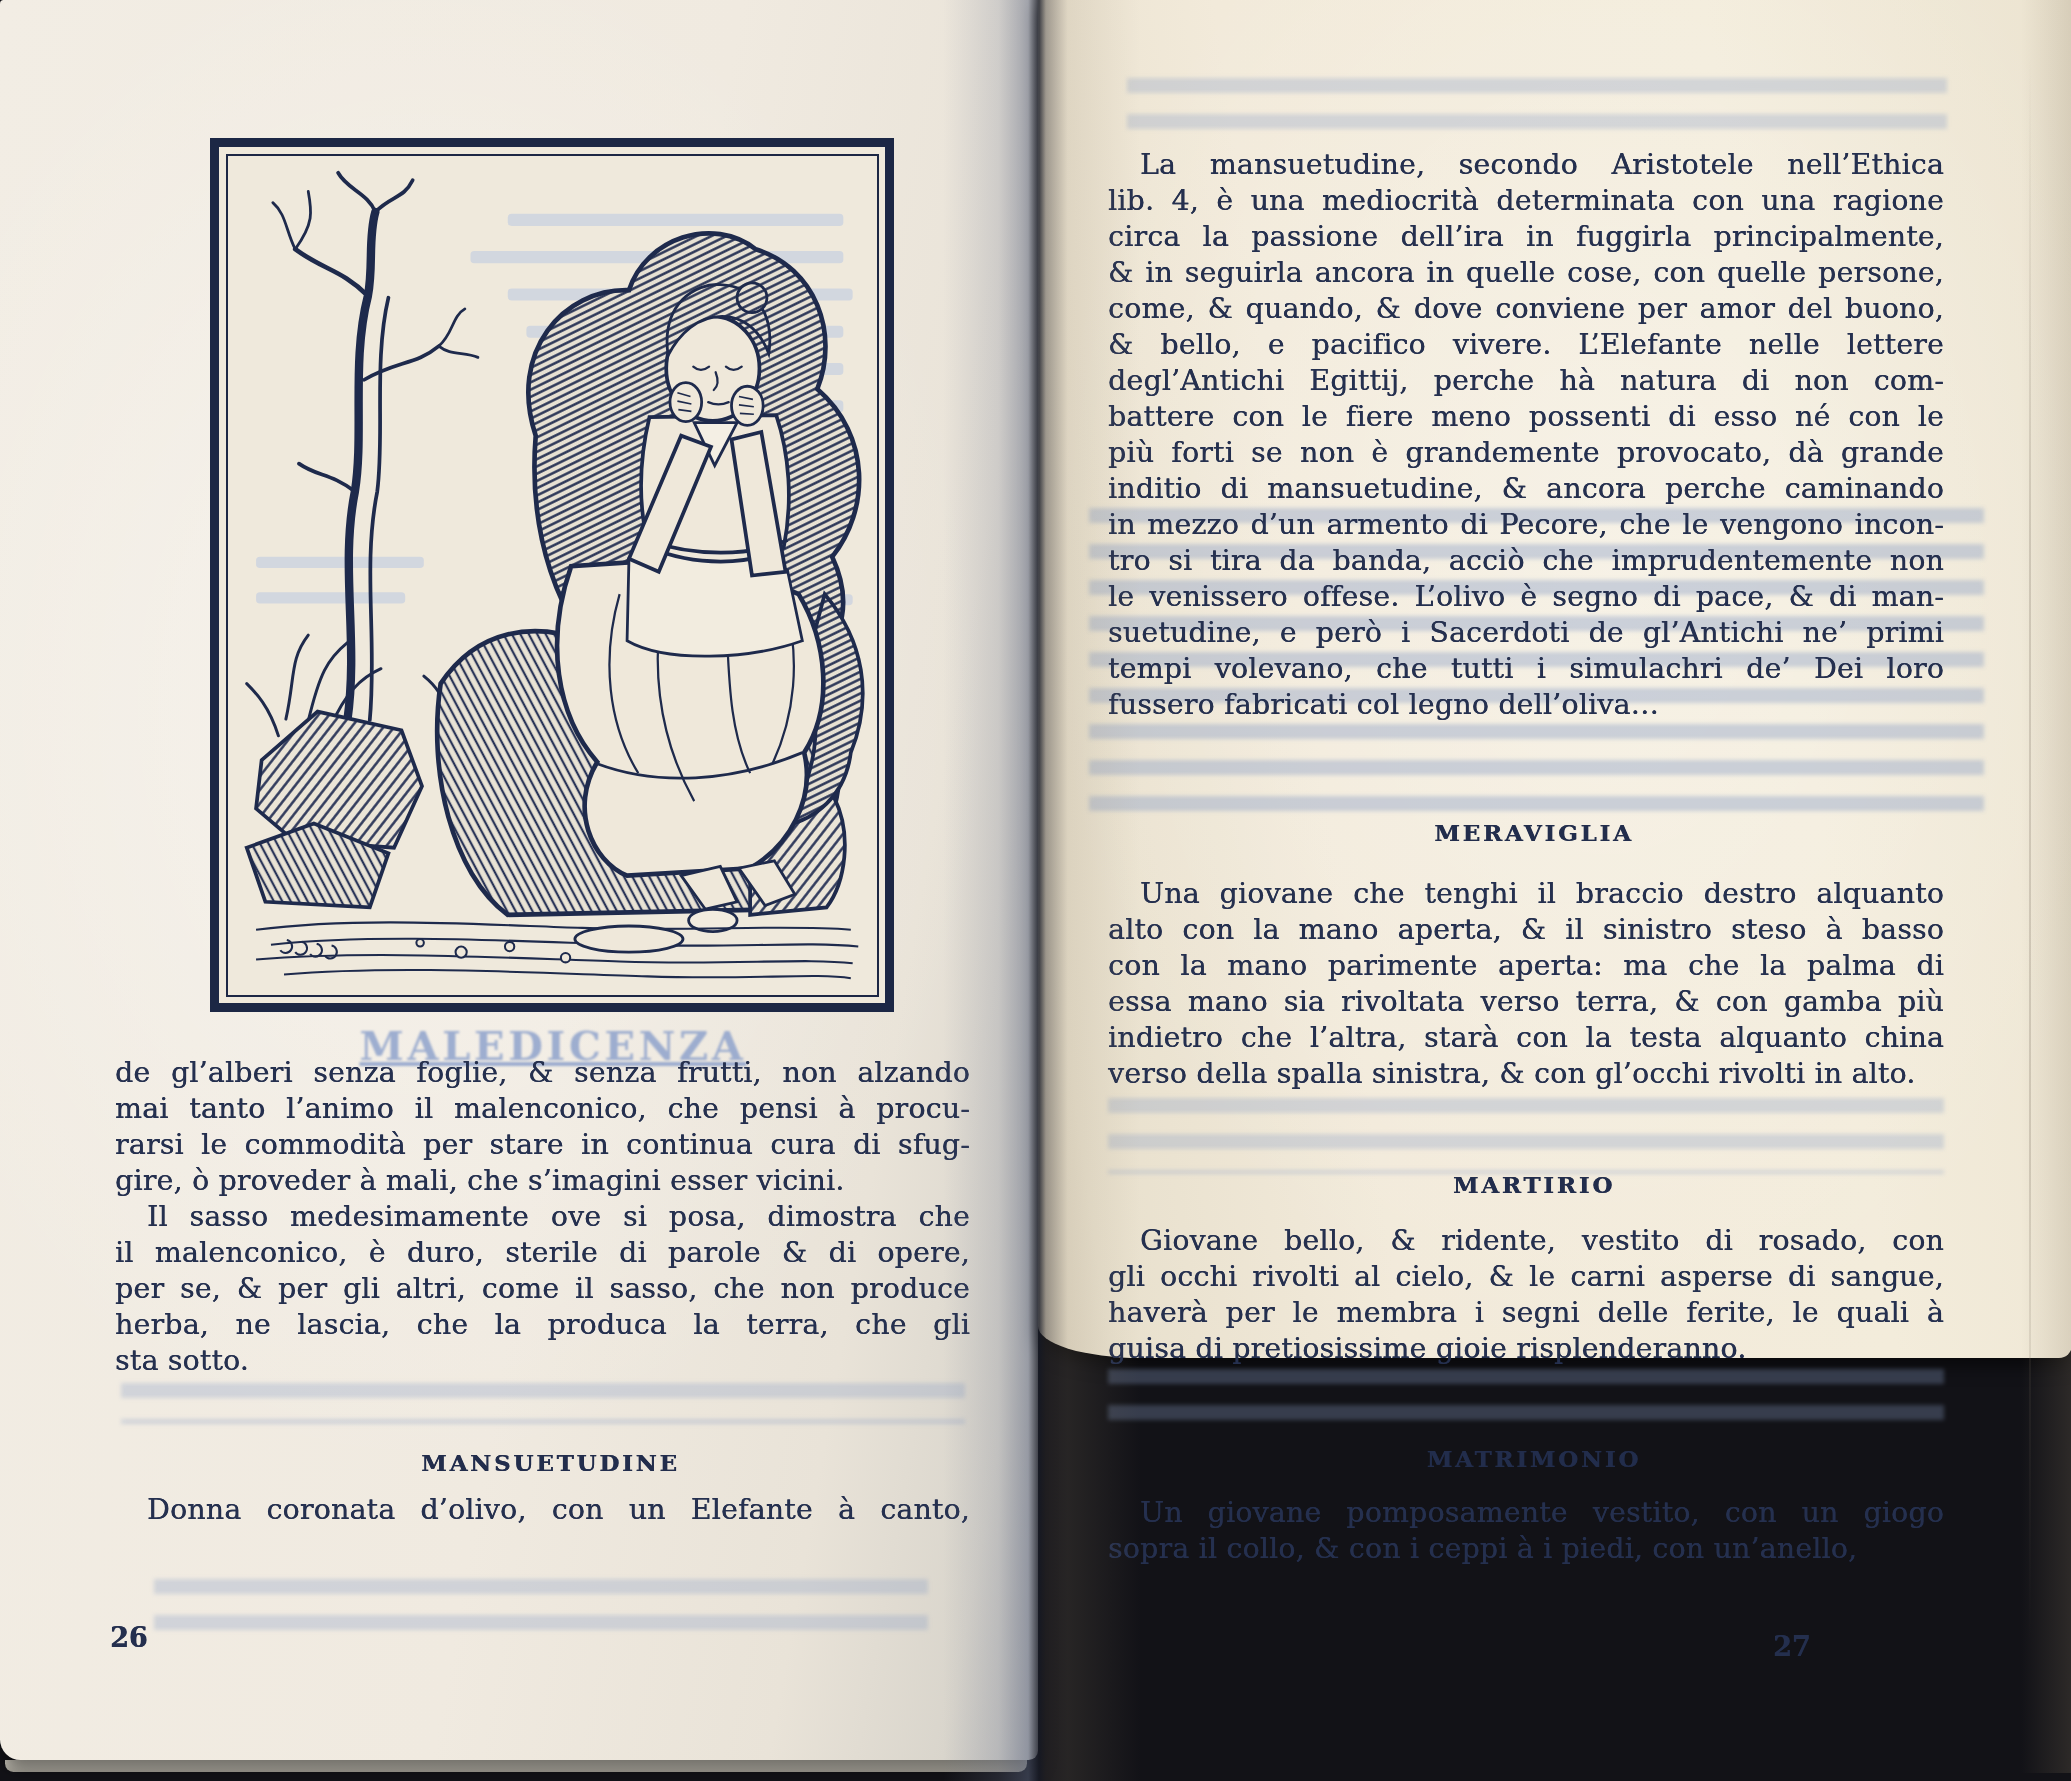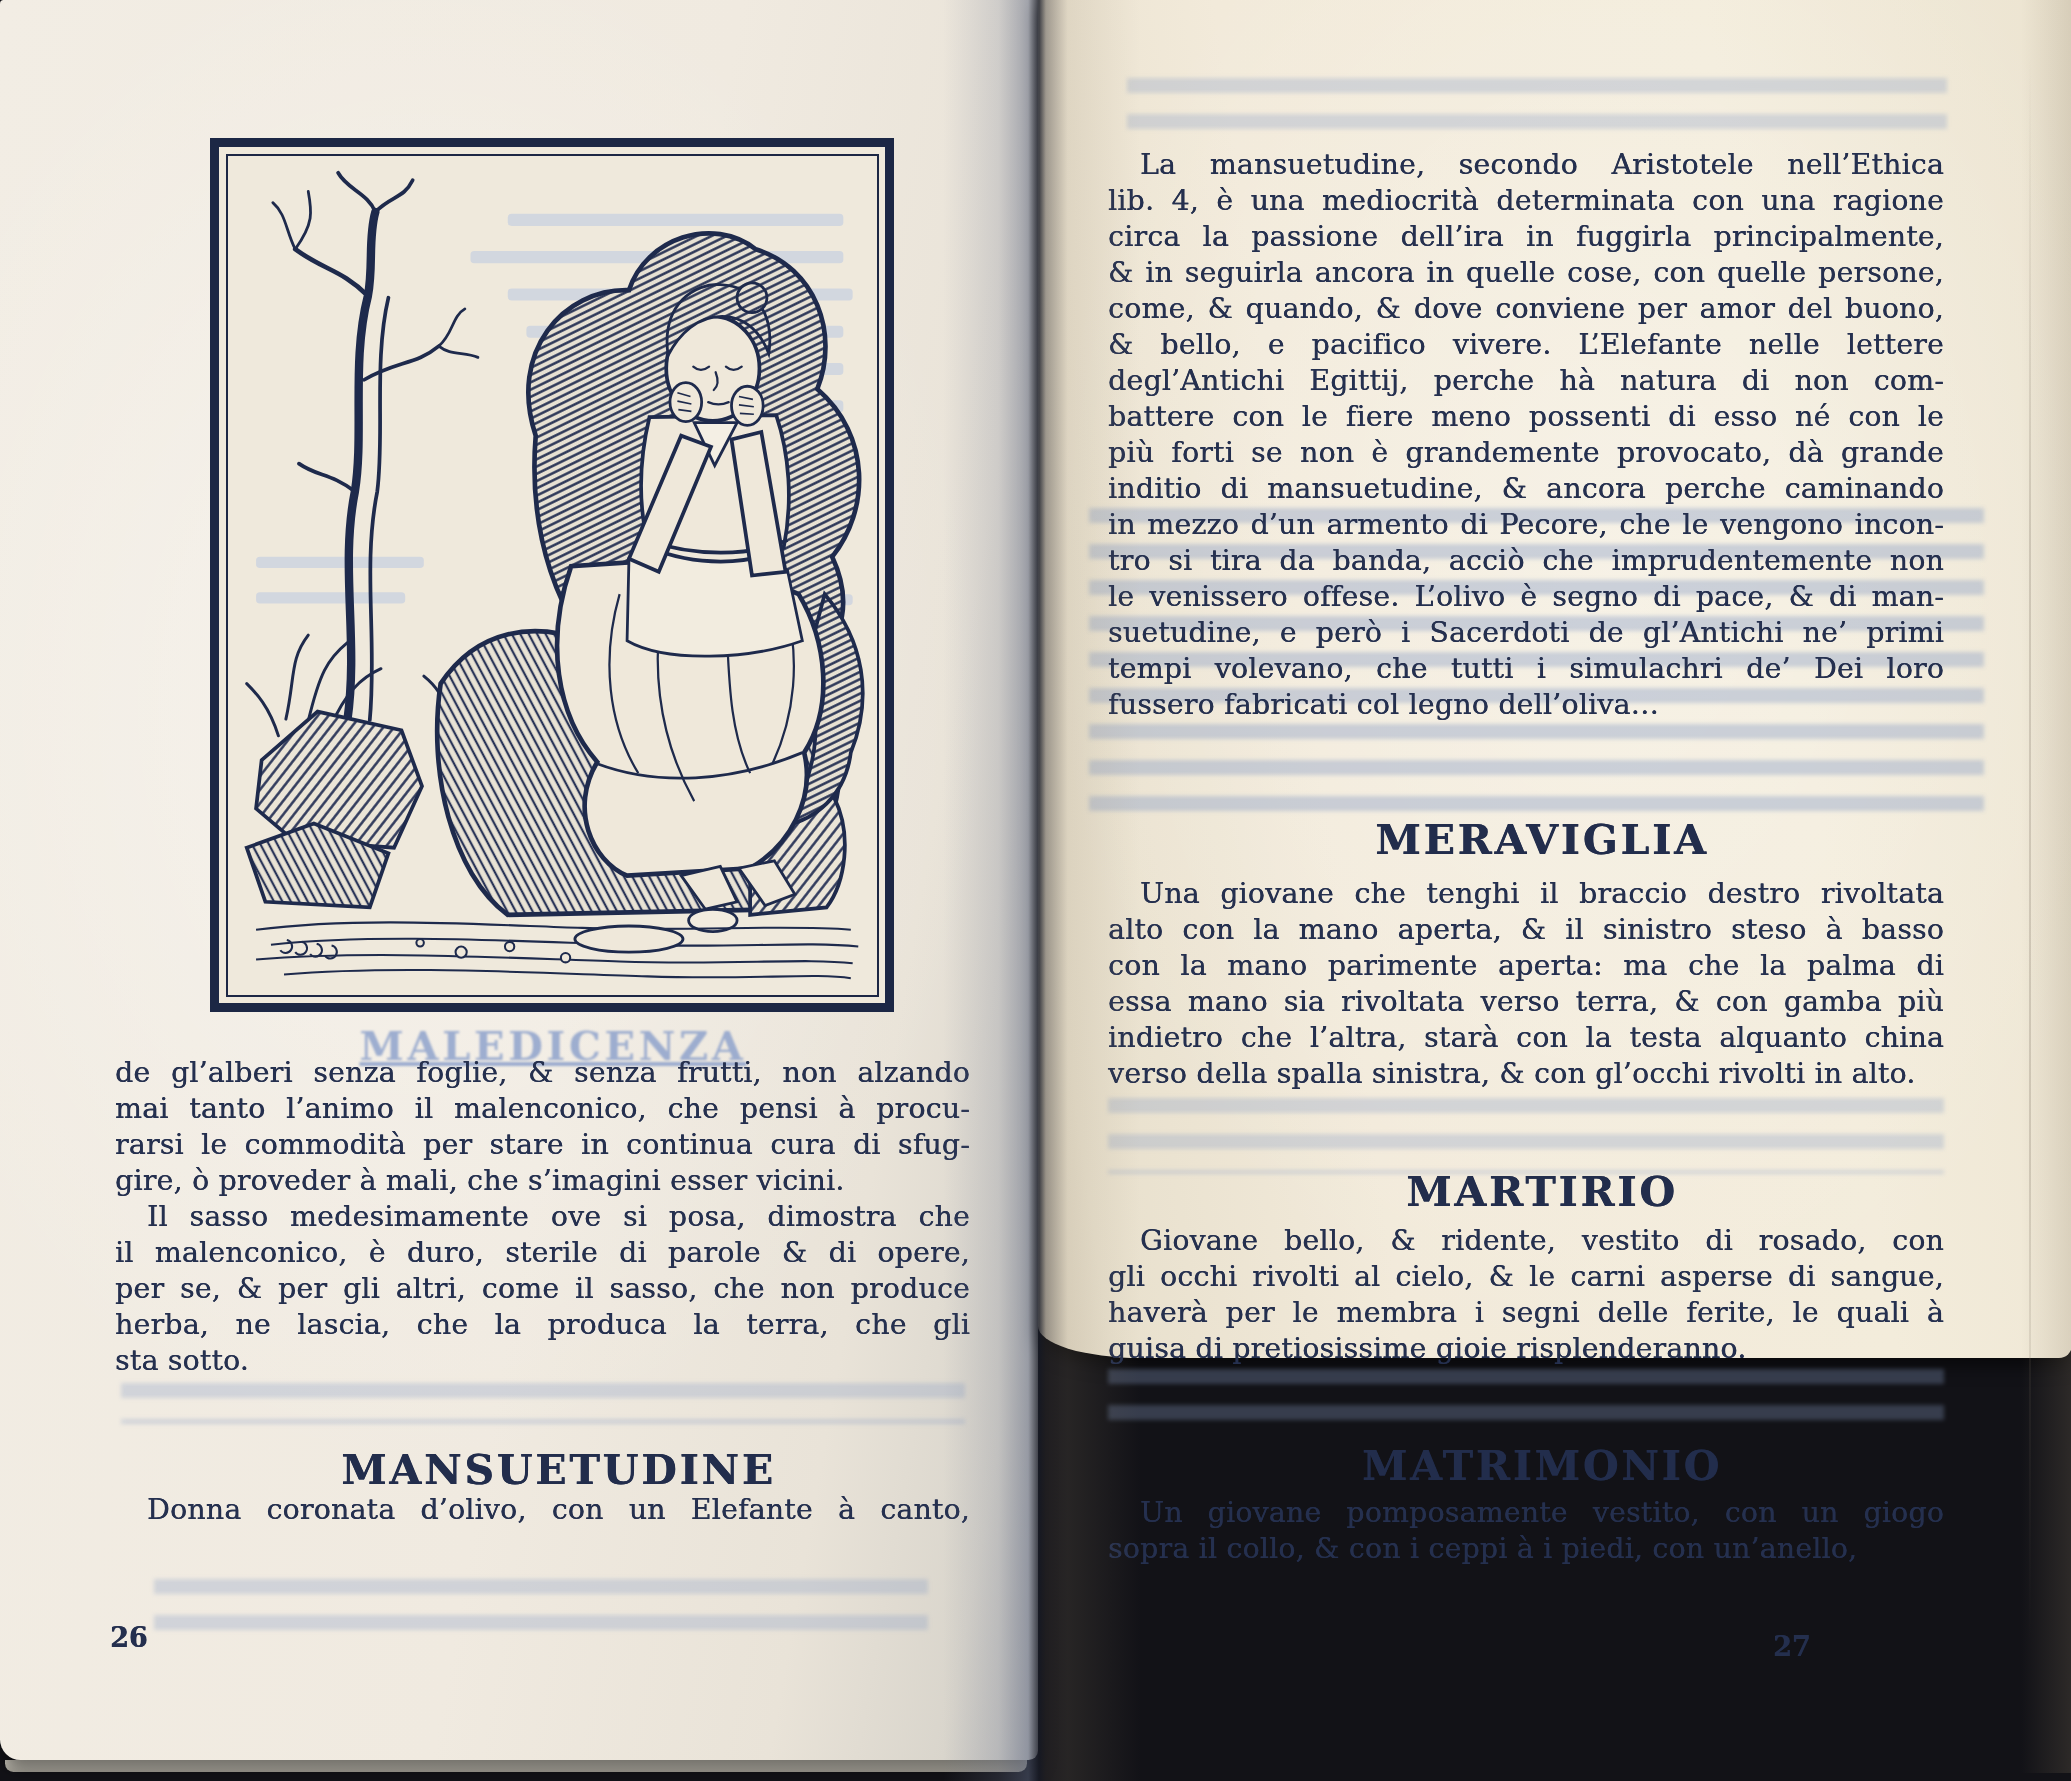--- a/index.html
+++ b/index.html
@@ -53,21 +53,21 @@
     position:absolute;left:2029px;top:56px;width:1.9px;height:1585px;z-index:5;
     background:linear-gradient(rgba(120,110,95,0),rgba(120,110,95,.25) 30%,rgba(120,110,95,.25) 70%,rgba(120,110,95,0));
   }
   
   .tblock{position:absolute;z-index:3;color:#25304f;font-size:28.4px;line-height:36px;
           letter-spacing:0.2px;text-shadow:0.3px 0 0 currentColor;}
   .tline{text-align:justify;text-align-last:justify;white-space:normal;}
   .tline.lastline{text-align-last:left;}
   .tline.indent{padding-left:32px;}
   .section-heading{
-    position:absolute;z-index:3;margin:16px;color:#222d4c;font-size:41px;line-height:41px;
+    position:absolute;z-index:3;margin:8px;color:#222d4c;font-size:23px;line-height:41px;
     font-weight:bold;letter-spacing:2.8px;text-align:center;text-shadow:0.4px 0 0 currentColor;
   }
   .pagenum{position:absolute;z-index:3;color:#242f4e;font-size:27px;font-weight:bold;
            text-shadow:0.4px 0 0 currentColor;}
   
   .woodcut{
     position:absolute;left:210px;top:138px;z-index:3;
     border:9.3px solid #1c2745;padding:6.5px;background:#efe9dc;
   }
   .woodcut-inner{border:2.8px solid #1c2745;width:649px;height:839px;overflow:hidden;background:#efe9dc;}
@@ -283,21 +283,21 @@
       <div class="tline">le venissero offese. L’olivo è segno di pace, &amp; di man-</div>
       <div class="tline">suetudine, e però i Sacerdoti de gl’Antichi ne’ primi</div>
       <div class="tline">tempi volevano, che tutti i simulachri de’ Dei loro</div>
       <div class="tline lastline">fussero fabricati col legno dell’oliva…</div>
     </div>
 
   <div class="ghost dense g-r1"></div>
 
   <h2 class="section-heading rp-h1">MERAVIGLIA</h2>
   <div class="tblock rp-sec1">
-      <div class="tline indent">Una giovane che tenghi il braccio destro rivoltata</div>
+      <div class="tline indent">Una giovane che tenghi il braccio destro alquanto</div>
       <div class="tline">alto con la mano aperta, &amp; il sinistro steso à basso</div>
       <div class="tline">con la mano parimente aperta: ma che la palma di</div>
       <div class="tline">essa mano sia rivoltata verso terra, &amp; con gamba più</div>
       <div class="tline">indietro che l’altra, starà con la testa alquanto china</div>
       <div class="tline lastline">verso della spalla sinistra, &amp; con gl’occhi rivolti in alto.</div>
     </div>
 
   <div class="ghost g-r2"></div>
 
   <h2 class="section-heading rp-h2">MARTIRIO</h2>

